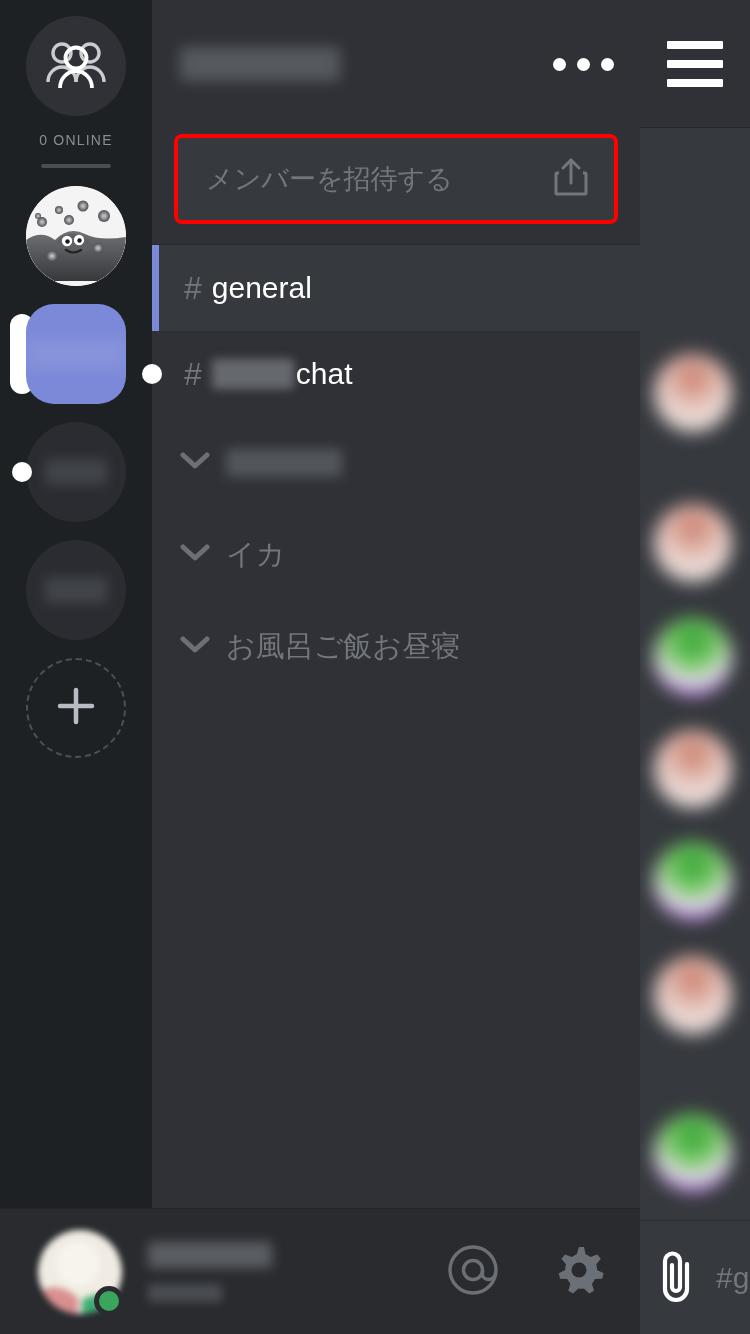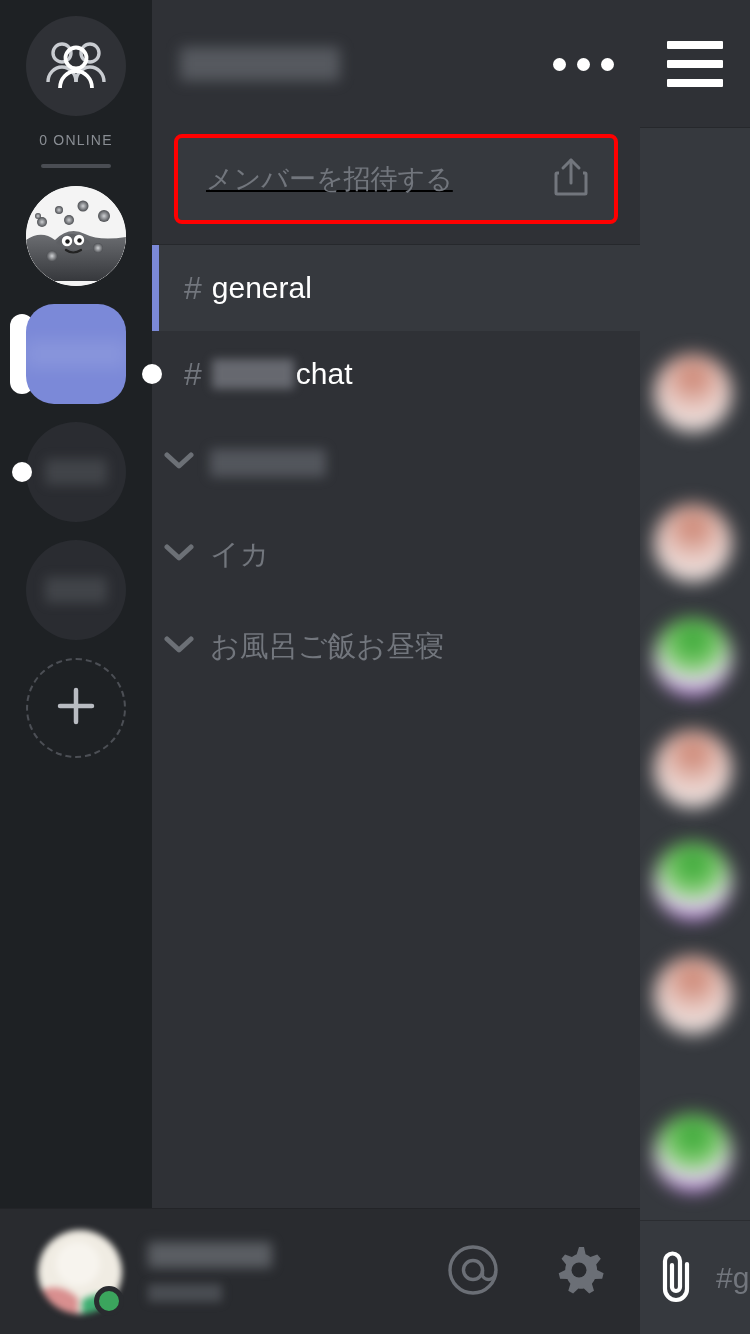--- a/index.html
+++ b/index.html
@@ -94,21 +94,21 @@
     background:#2f3136;
   }
   .srv-name-blur {
     width:160px; height:34px;
     background:rgba(150,154,162,0.38);
     filter:blur(7px); border-radius:3px;
   }
   .dots { margin-left:auto; display:flex; gap:11px; }
   .dots i { width:13px; height:13px; border-radius:50%; background:#fff; display:block; }
 
-  .invite-wrap { padding:6px 22px 20px 22px;text-decoration:underline; }
+  .invite-wrap { padding:6px 22px 20px 22px; }
   .invite-box {
     height:90px;
     background:#36393e;
     border:4px solid #ff0000;
     border-radius:8px;
     display:flex; align-items:center;
     padding:0 26px 0 28px;
   }
   .invite-text { color:#72767d; font-size:27px; }
   .share-ico { margin-left:auto; }
@@ -136,21 +136,21 @@
   .hash { color:#72767d; font-size:32px; font-weight:400; margin-right:10px; }
   .chan-name { color:#fff; font-size:30px;text-align:right; }
   .name-blur {
     display:inline-block; width:82px; height:30px; vertical-align:-4px;
     background:rgba(170,174,182,0.45); filter:blur(5px); border-radius:2px;
     margin-right:2px;
   }
 
   .vchan {
     height:92px; display:flex; align-items:center;
-    padding-left:12px;
+    padding-left:28px;
   }
   .vchan-label { color:#72767d; font-size:29px; margin-left:16px; }
   .vname-blur {
     width:116px; height:28px;
     background:rgba(150,154,162,0.35); filter:blur(6px); border-radius:2px;
     margin-left:16px;
   }
 
   
   .userbar {

